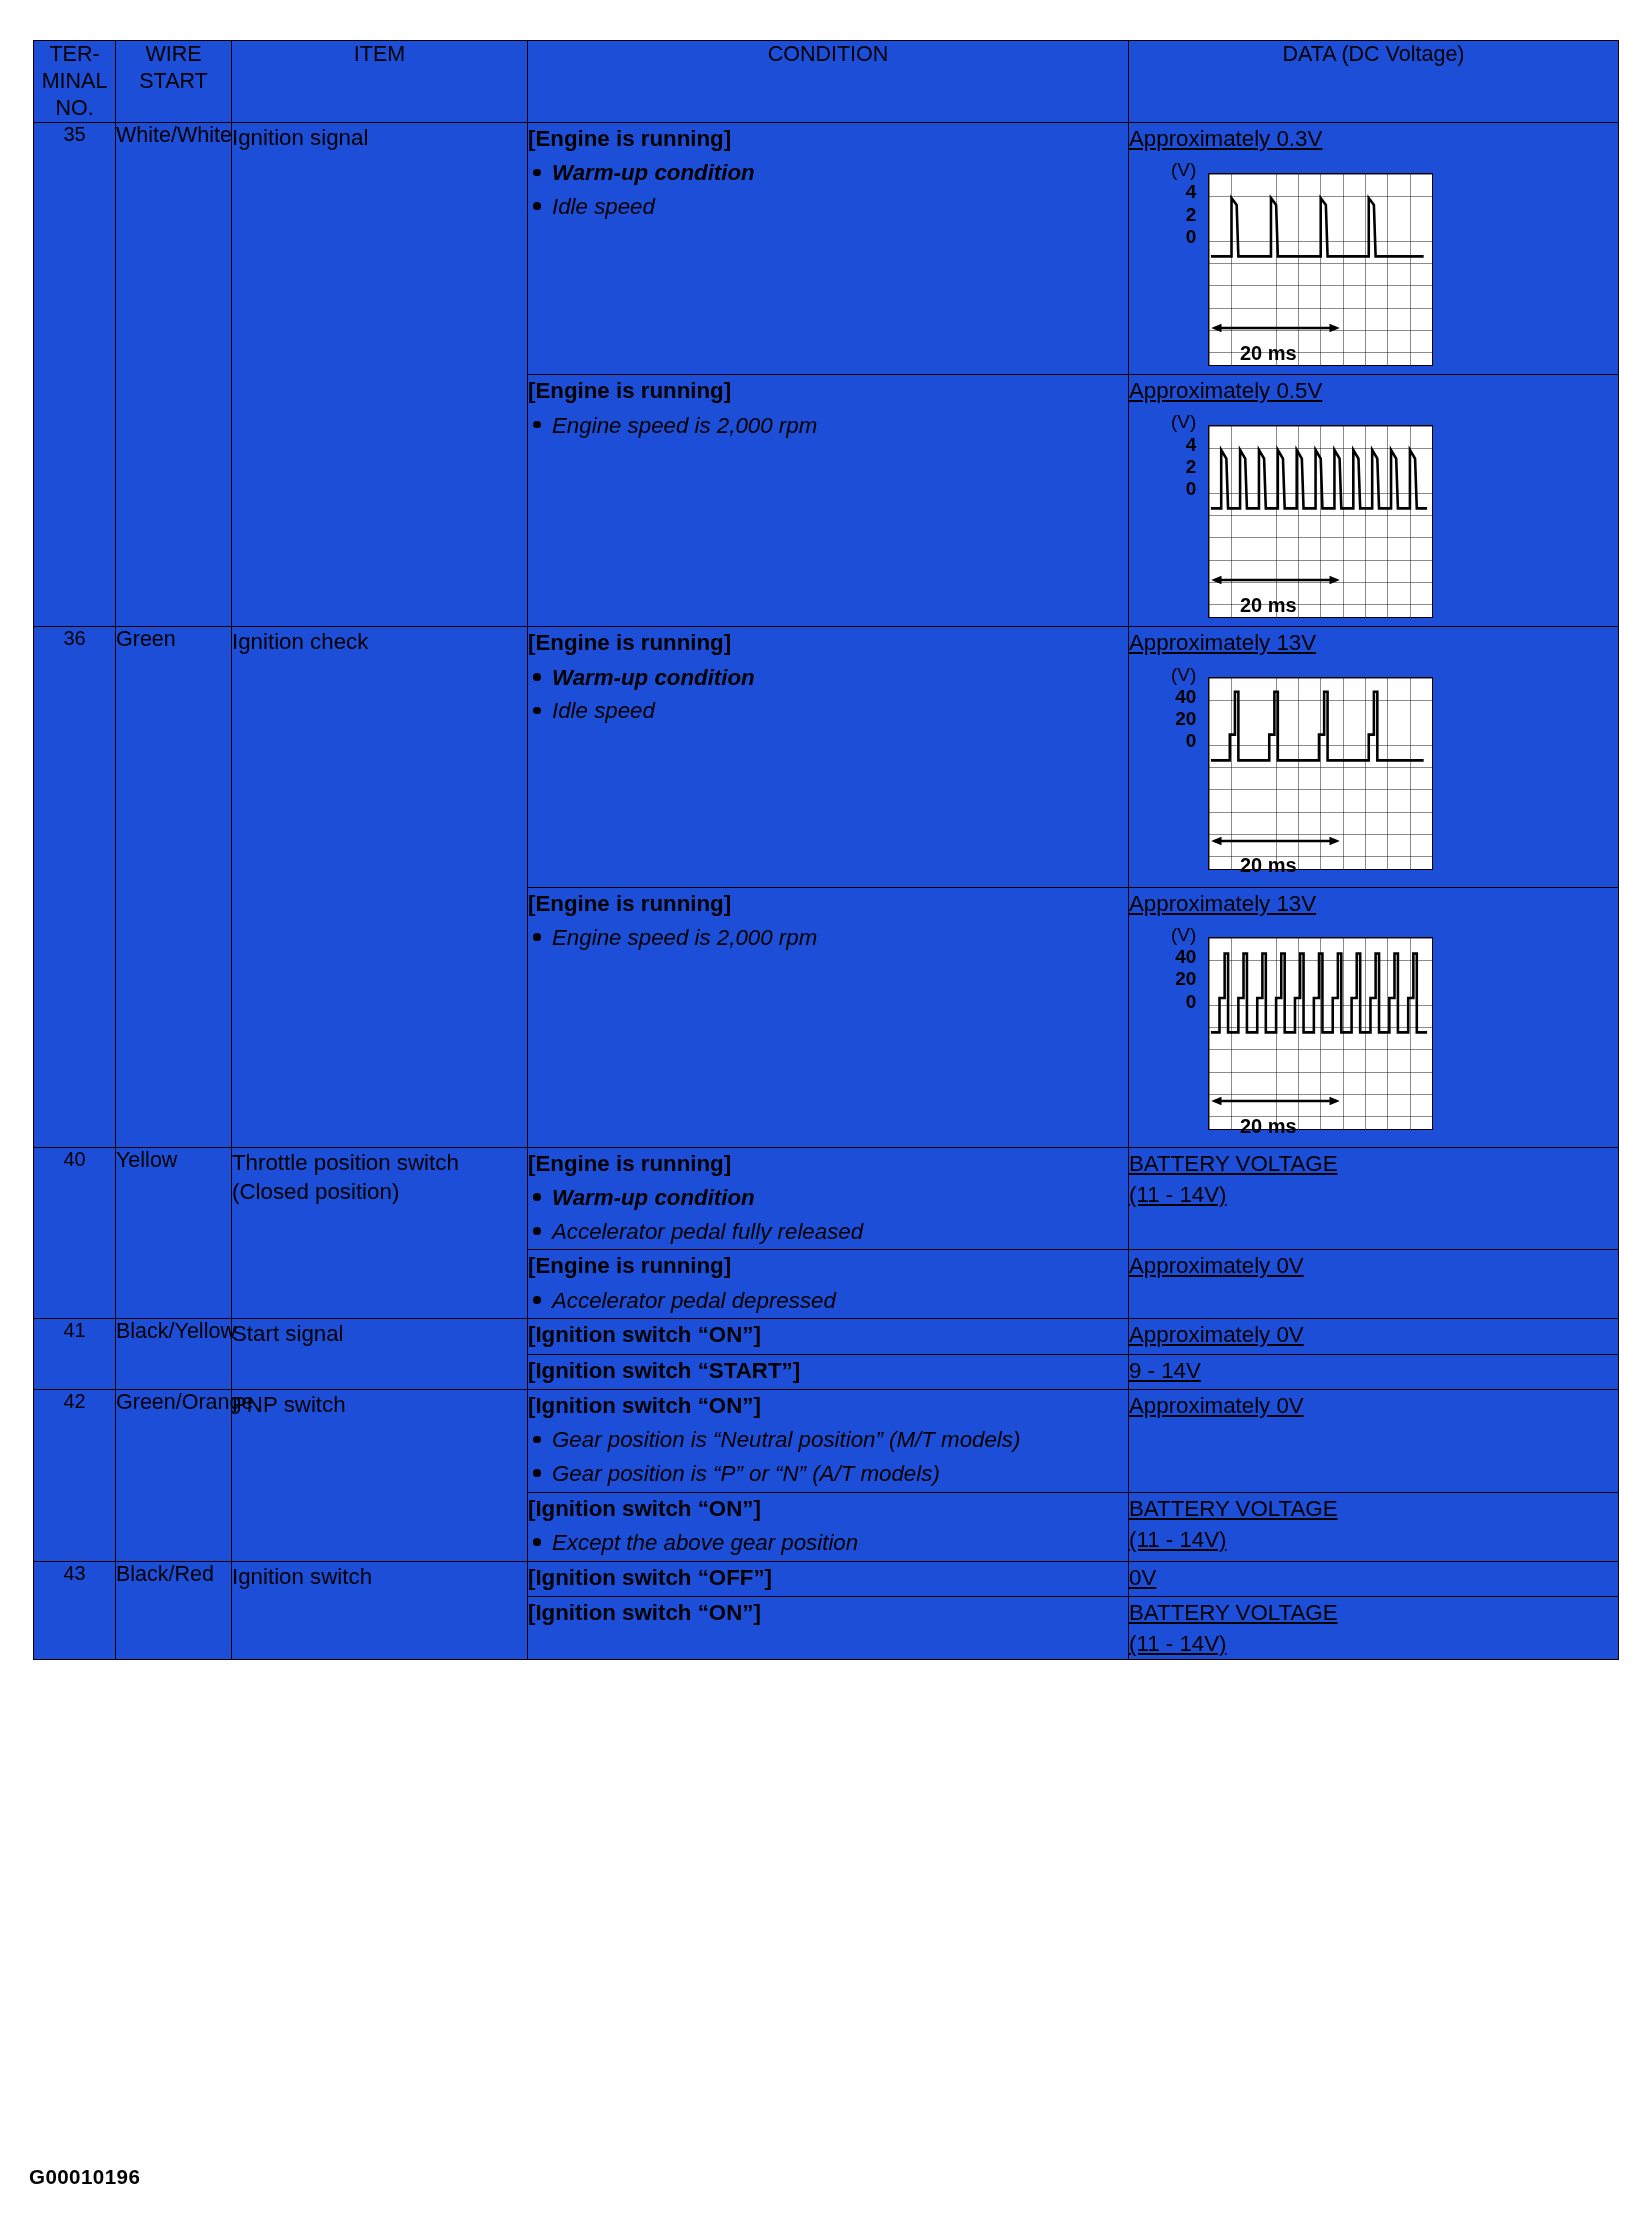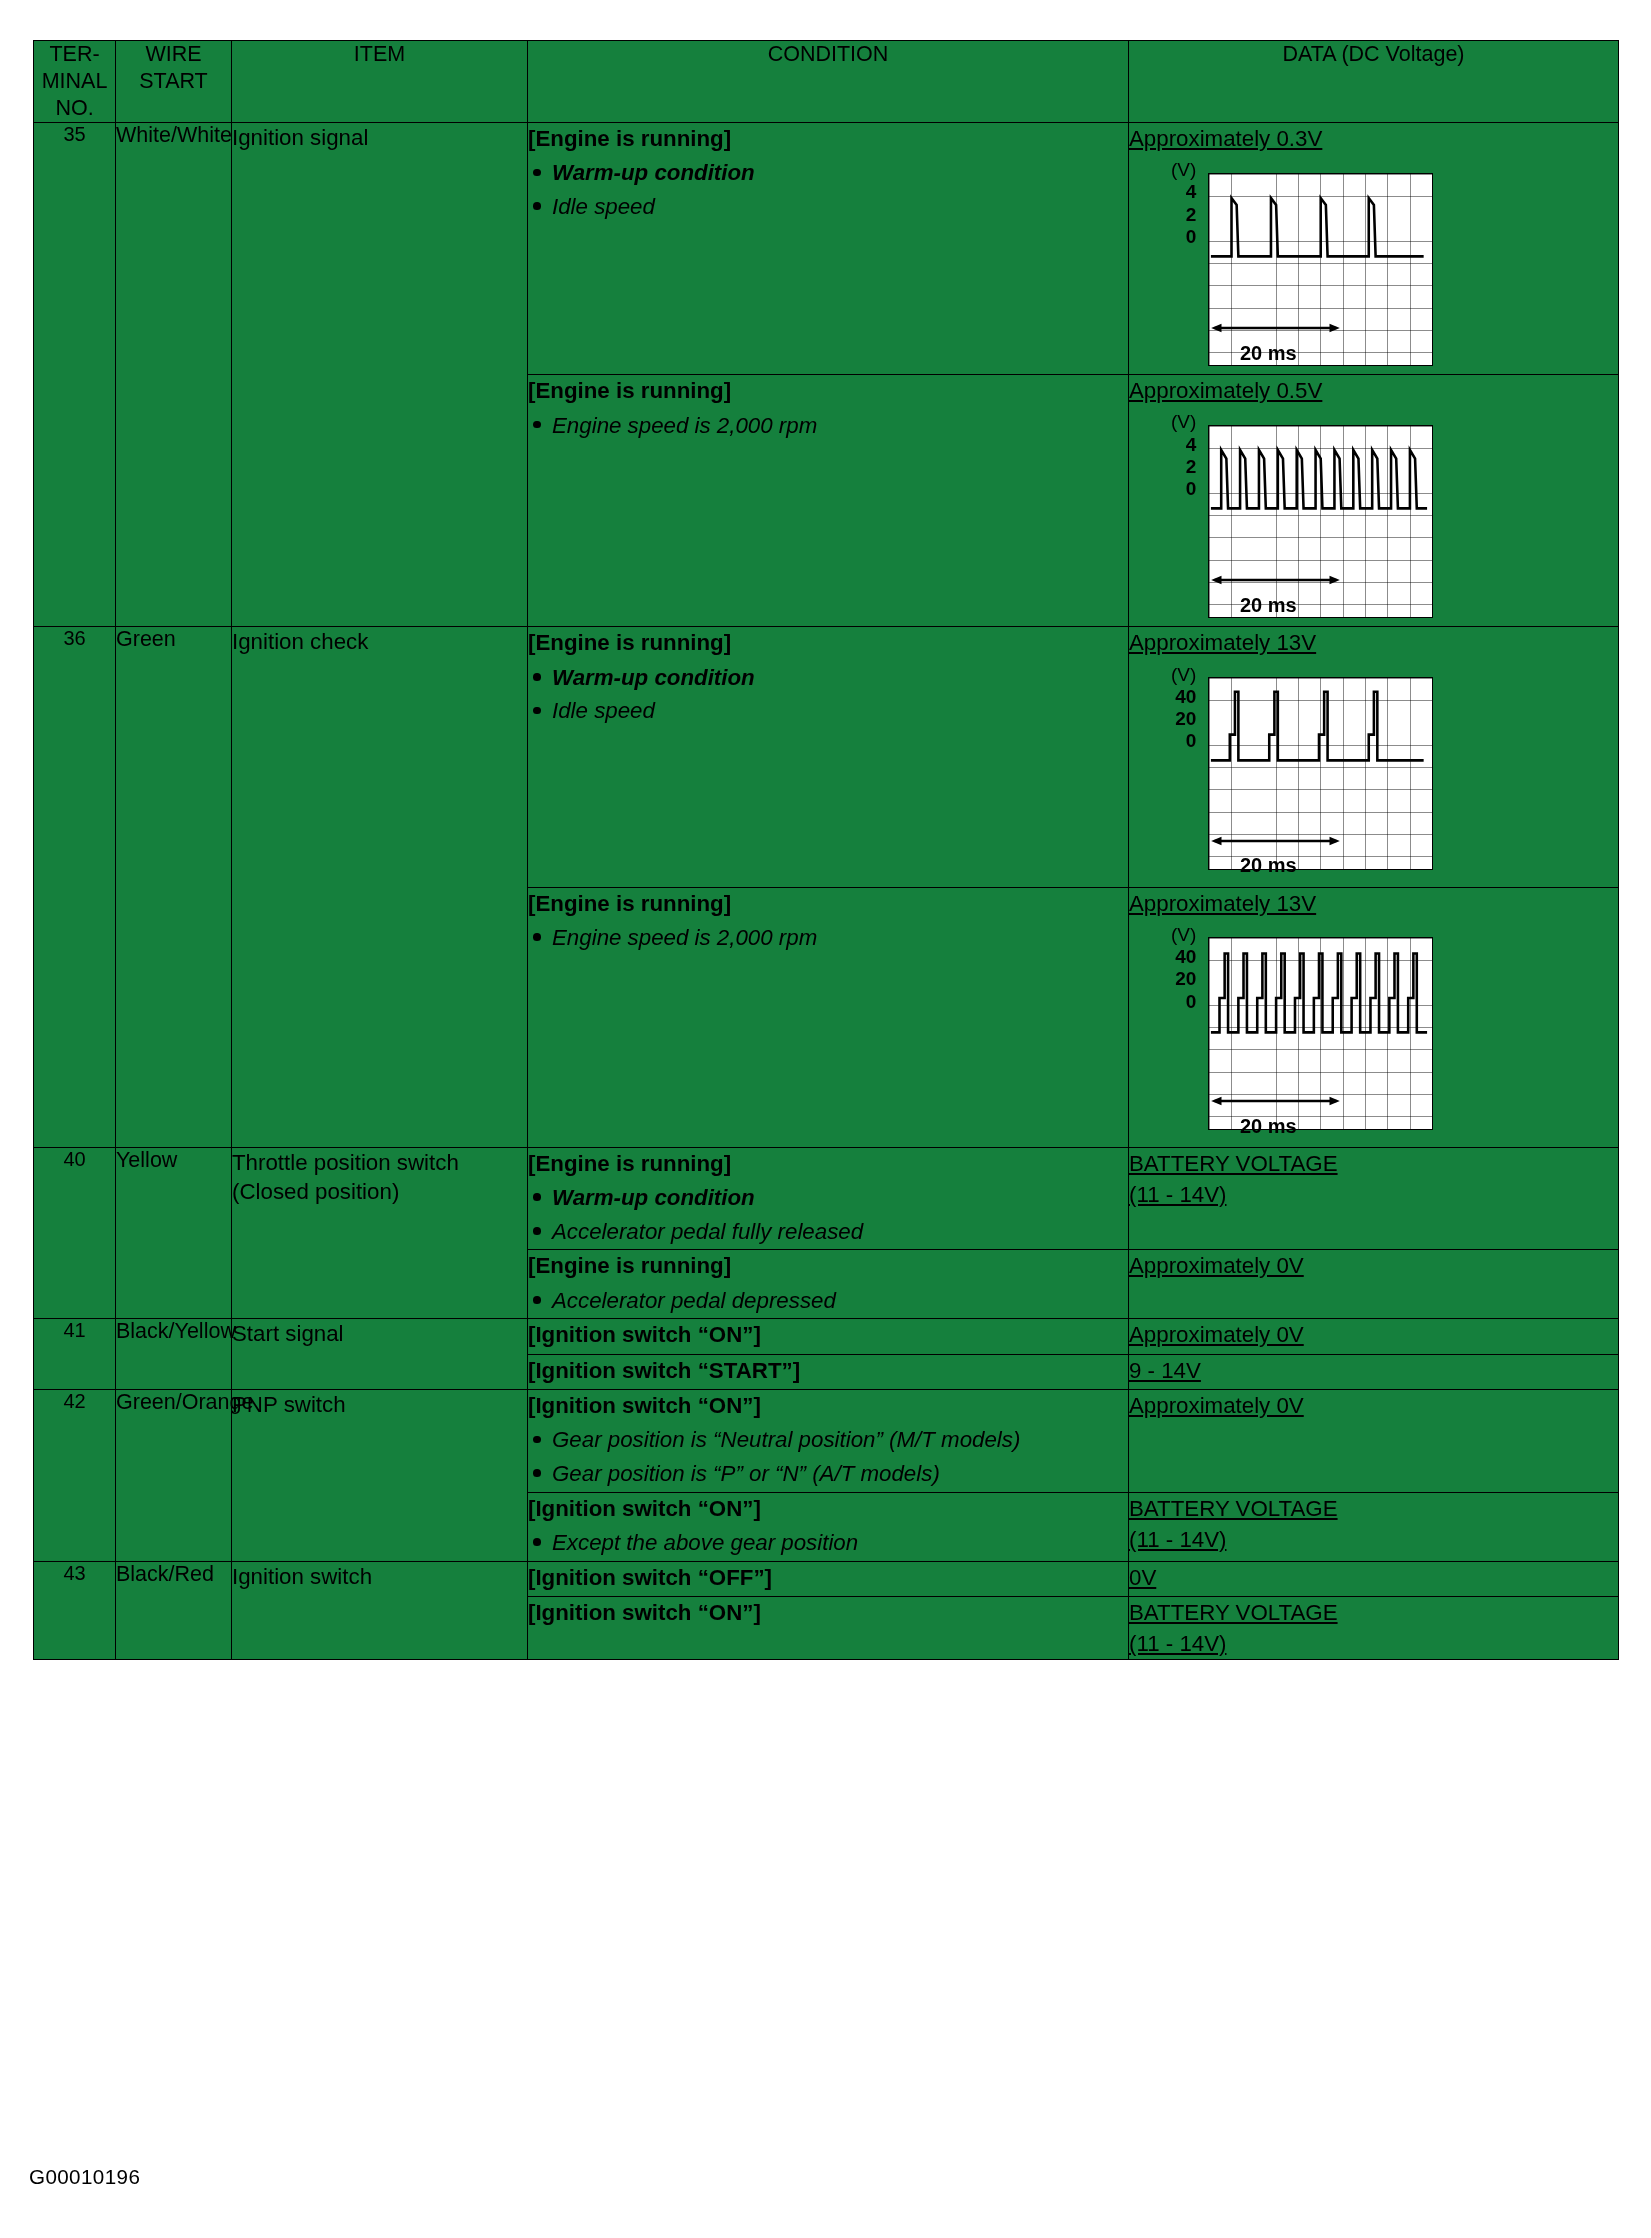--- a/index.html
+++ b/index.html
@@ -26,21 +26,21 @@
     left: 33px;
     top: 40px;
     width: 1585px;
     border-collapse: collapse;
     table-layout: fixed;
   }
   table.spec td, table.spec th {
     border: 1.7px solid #000;
     vertical-align: top;
     padding: 0;
-    background: #15803d;
+    background: #1d4ed8;
   }
   .hdr {
     text-align: center;
     vertical-align: middle;
     font-size: 21.5px;
     line-height: 27px;
     padding: 10.3px 5.2px;
     font-weight: normal;
   }
   .term-no {
@@ -148,20 +148,21 @@
     width: 129px;
     height: 12px;
   }
   .arrow-row svg { display: block; }
   .footer-code {
     position: absolute;
     left: 29px;
     top: 2165px;
     font-size: 20.6px;
     letter-spacing: 0.4px;
+    font-weight: bold;
   }
 </style>
 </head>
 <body>
 
 <div class="page">
 
   <table class="spec">
     <colgroup>
       <col style="width:82px">

